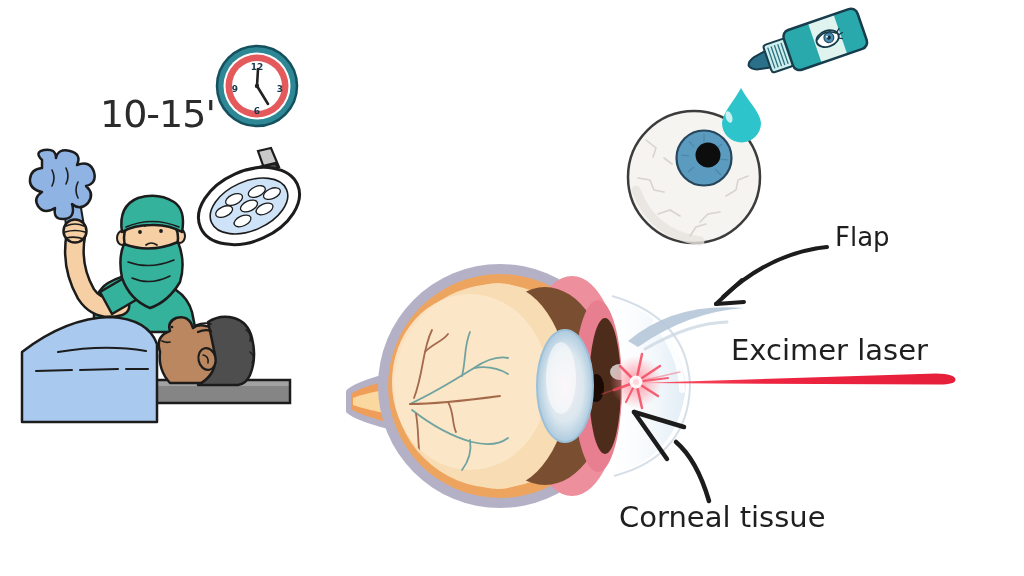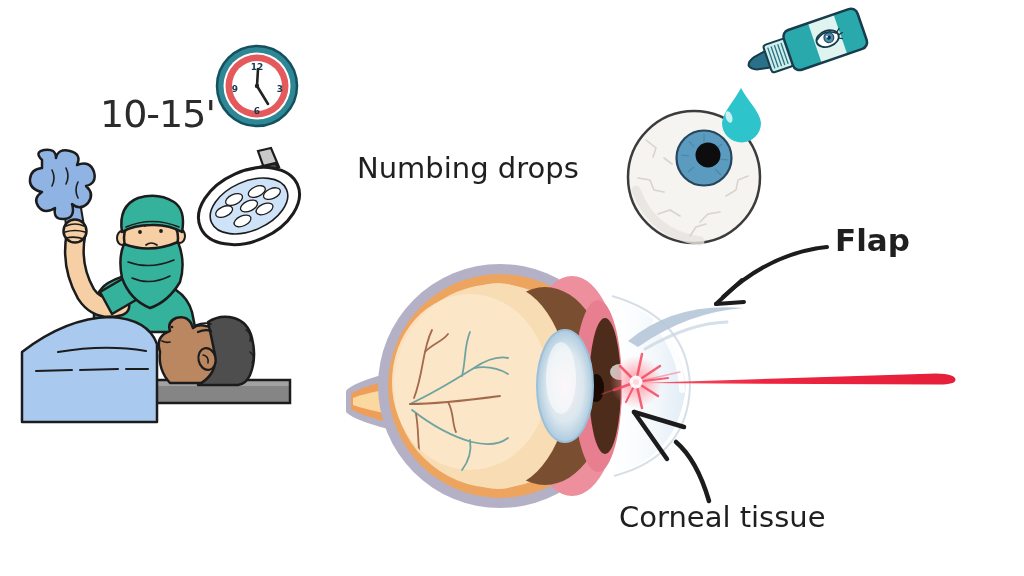--- a/index.html
+++ b/index.html
@@ -2,21 +2,21 @@
 <html><head>
 <meta charset="utf-8">
 <style>
   html,body{margin:0;padding:0;background:#fff;}
   .stage{position:relative;width:1024px;height:576px;background:#ffffff;overflow:hidden;
          font-family:"DejaVu Sans","Liberation Sans",sans-serif;}
   .stage svg{position:absolute;inset:0;}
   .lbl{position:absolute;white-space:nowrap;color:#1f1f1f;font-weight:500;z-index:5;line-height:1.1;}
   .lbl-duration{left:100px;top:66px;font-size:38px;letter-spacing:-1px;color:#2b2b2b;margin-top:28px;}
   .lbl-numbing{left:357px;top:153px;font-size:29px;}
-  .lbl-flap{left:835px;top:223px;font-size:31px;font-weight:bold;}
+  .lbl-flap{left:835px;top:223px;font-size:26px;}
   .lbl-laser{left:731px;top:335px;font-size:29px;}
   .lbl-cornea{left:593px;top:502px;font-size:29px;margin-left:26px;}
   .clocknum{font-family:"DejaVu Sans",sans-serif;font-size:9px;font-weight:bold;fill:#16384a;text-anchor:middle;}
 </style>
 </head>
 <body>
 
 <div class="stage">
 
 <svg width="1024" height="576" viewBox="0 0 1024 576">
@@ -269,17 +269,17 @@
     <path d="M 716,304 L 744,302"></path>
   </g>
   <g fill="none" stroke="#1c1c1c" stroke-width="4.5" stroke-linecap="round">
     <path d="M 709,501 Q 697,460 676,442"></path>
     <path d="M 634,412 L 684,427"></path>
     <path d="M 634,412 L 667,459"></path>
   </g>
 </svg>
 
 <div class="lbl lbl-duration">10-15'</div>
-<div class="lbl lbl-numbing">Numbing drops</div>
 <div class="lbl lbl-flap">Flap</div>
+<div class="lbl lbl-laser">Excimer laser</div>
 <div class="lbl lbl-cornea">Corneal tissue</div>
 
 </div>
 
 </body></html>

